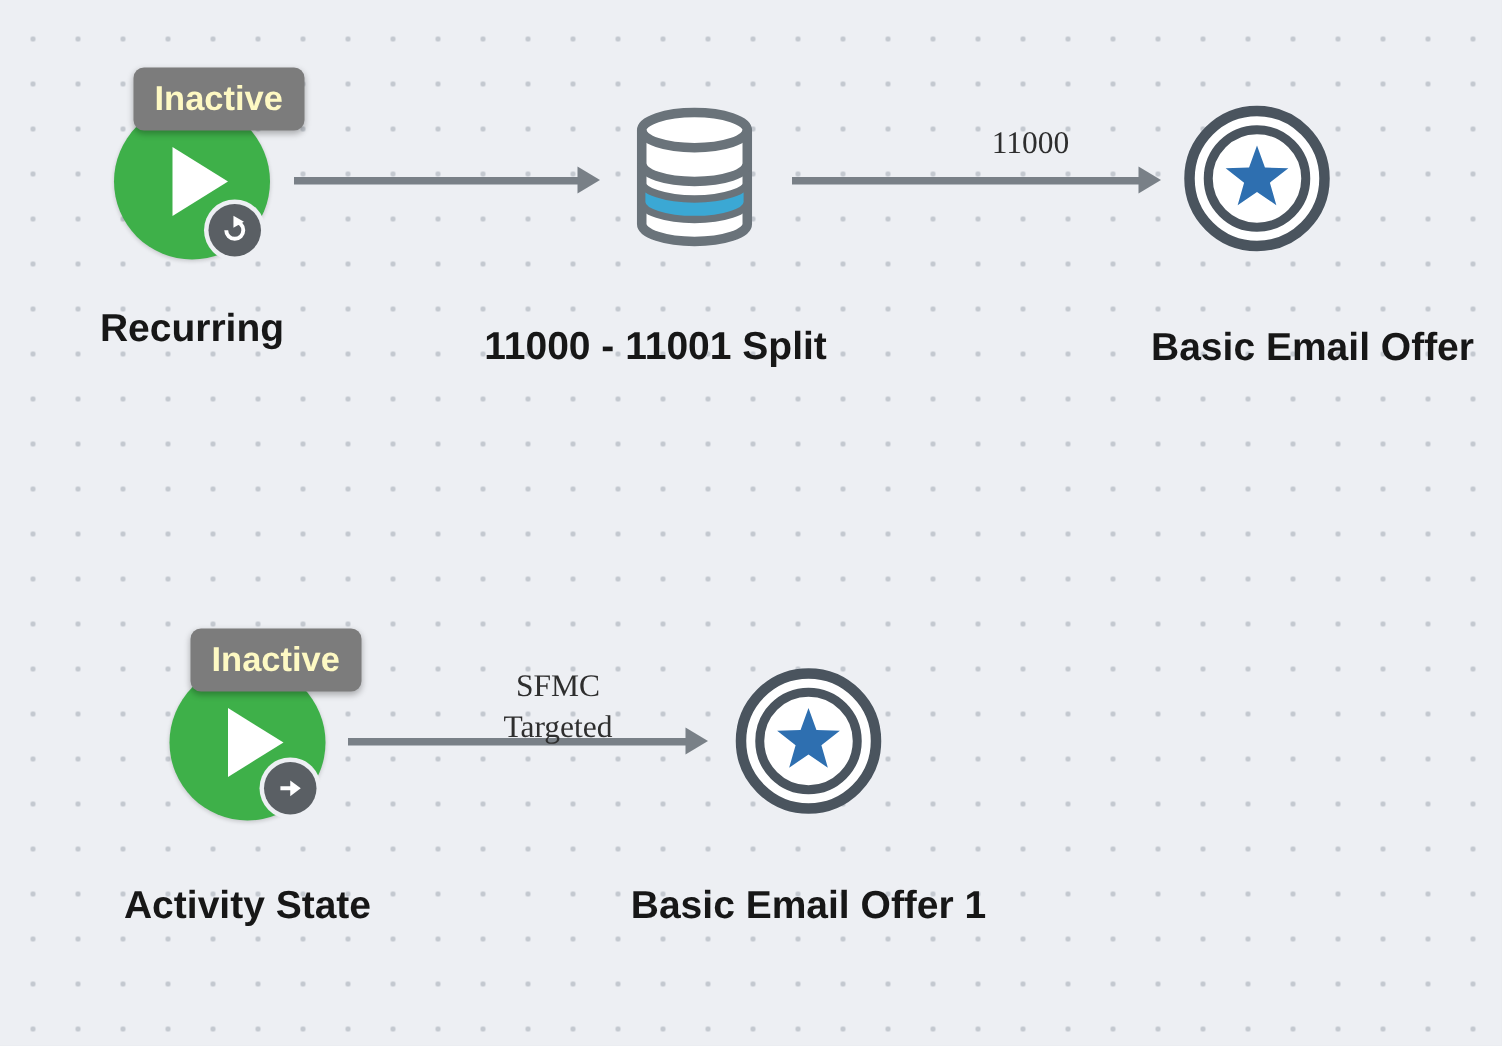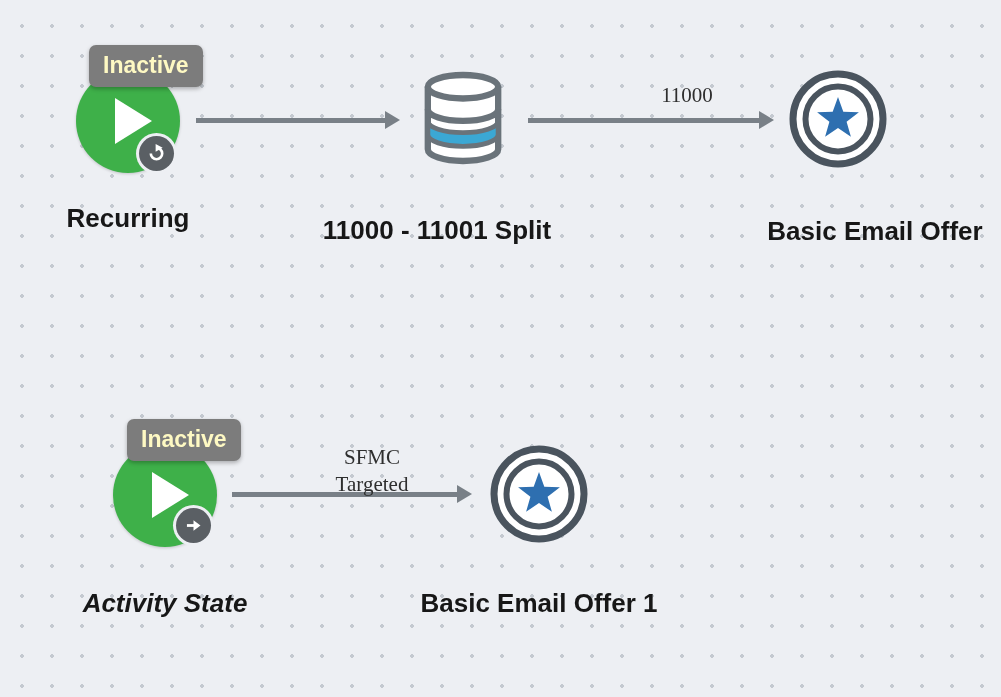--- a/index.html
+++ b/index.html
@@ -147,21 +147,21 @@
   <div class="play-circle" style="left:113px; top:443px;">
     <div class="play-tri"></div>
     <div class="sub-icon" style="left:63px; top:65px;">
       <svg viewBox="0 0 24 24" width="21" height="21" aria-hidden="true">
         <path d="M4.5 12 H13" fill="none" stroke="#ffffff" stroke-width="3.2"></path>
         <polygon points="12,6 20,12 12,18" fill="#ffffff"></polygon>
       </svg>
     </div>
   </div>
   <div class="badge" style="left:127px; top:419px;">Inactive</div>
-  <div class="node-label" style="left:165px; top:588px;font-style:italic;">Activity State</div>
+  <div class="node-label" style="left:165px; top:588px;">Activity State</div>
 
   <div class="edge" style="left:232px; top:485px; width:240px;">
     <div class="line"></div>
     <div class="head"></div>
   </div>
   <div class="edge-label" style="left:372px; top:444px;">
     <div>SFMC</div>
     <div>Targeted</div>
   </div>
 

